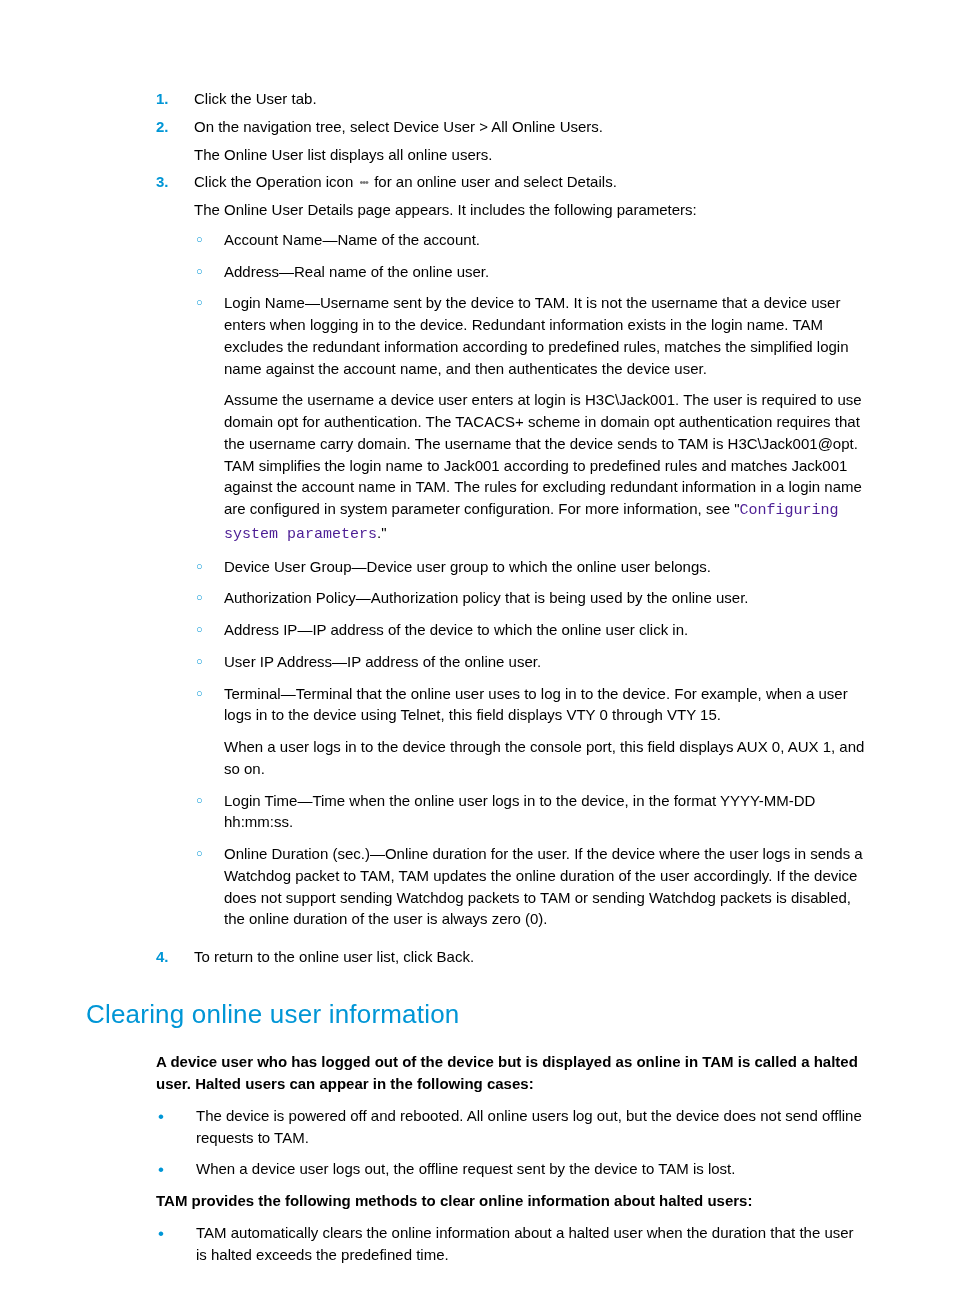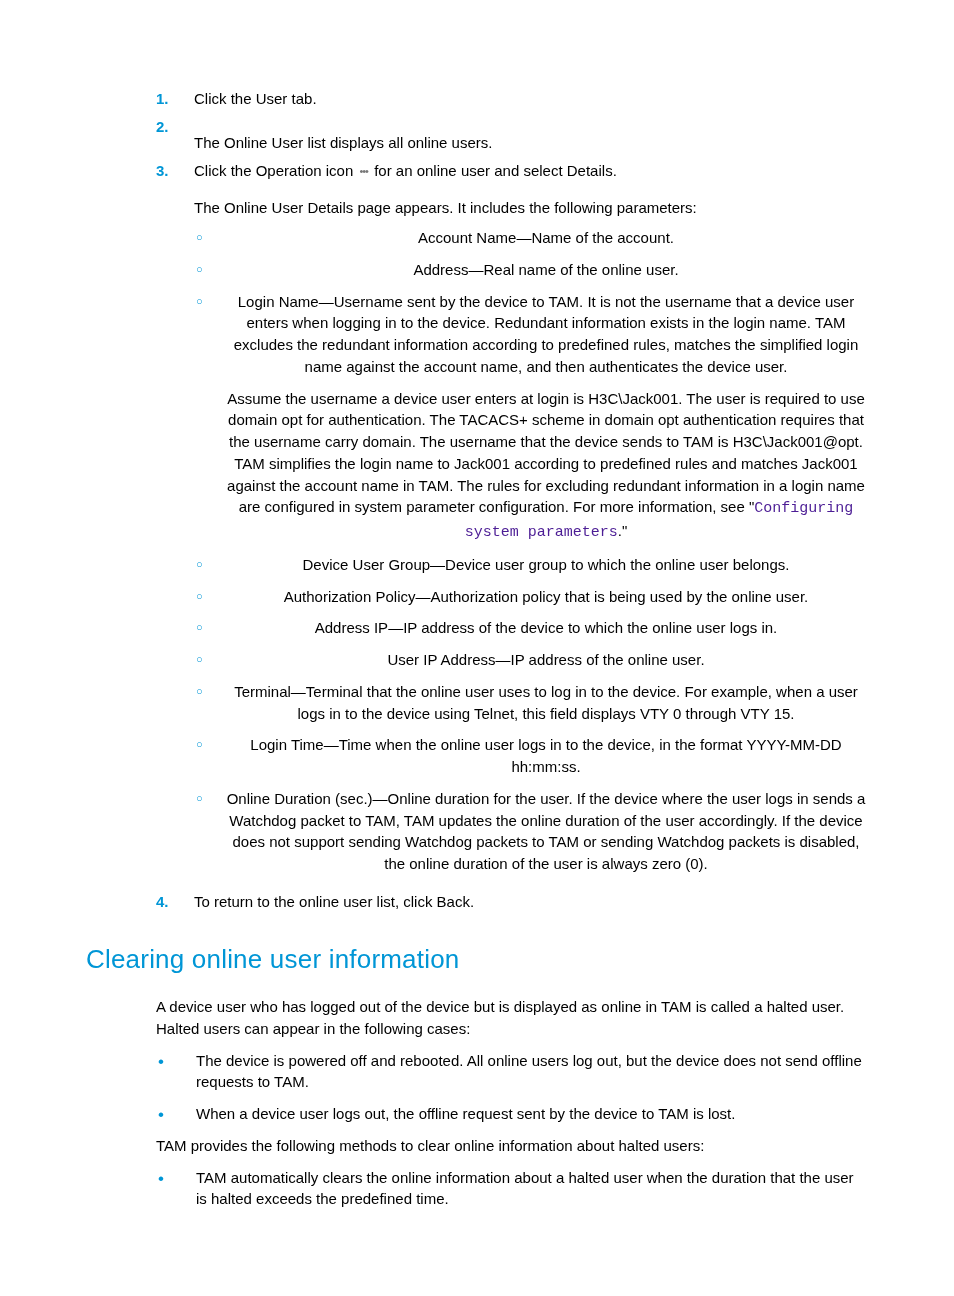--- a/index.html
+++ b/index.html
@@ -20,43 +20,43 @@
   .num {
     color: #0096d6;
     font-weight: bold;
     min-width: 40px;
     flex-shrink: 0;
     padding-left: 68px;
     box-sizing: content-box;
   }
   .num-wrap { min-width: 108px; display:flex; justify-content: flex-start; padding-left:70px; box-sizing:border-box; }
   .li-body { flex: 1; }
-  .sub-p { margin-top: 16px; }
+  .sub-p { margin-top: 6px; }
   b { font-weight: normal; }
   .sublist { margin: 8px 0 0 0; padding: 0; list-style: none; }
   .sublist > li { display: flex; margin-bottom: 10px; }
   .circ {
     color: #0096d6;
     min-width: 28px;
     flex-shrink: 0;
     font-size: 11px;
     padding-top: 3px;
     padding-left: 2px;
   }
-  .sub-body { flex: 1; text-align: center; }
+  .sub-body { flex: 1; }
   .sub-body .para2 { margin-top: 10px; }
   a.link { color: #4c1d95; text-decoration: none; font-family: Liberation Mono, monospace; }
   h1 {
     font-weight: 300;
     color: #0096d6;
     font-size: 26px;
     margin: 28px 0 18px 0;
     letter-spacing: 0.2px;
   }
-  .body-para { margin: 0 0 10px 70px; }
+  .body-para { margin: 0 0 10px 70px; font-weight: bold; }
   .bullets { margin: 0 0 10px 70px; padding: 0; list-style: none; }
   .bullets > li { display: flex; margin-bottom: 10px; }
   .dot { color: #0096d6; min-width: 38px; flex-shrink:0; font-size: 17px; line-height: 1; padding-top:3px; padding-left:2px;}
   .b-body { flex: 1; }
   .ellipsis-icon { display:inline-block; letter-spacing:-1px; font-size:11px; color:#777; vertical-align:middle; padding:0 2px;}
 </style>
 </head>
 <body>
 
 <ol class="ol-top">
@@ -68,20 +68,21 @@
     <div class="li-body">
       <span><span>Click the </span><b>User</b><span> tab.</span></span>
     </div>
   </li>
 
   <li>
     <div class="num-wrap">
         <span class="num" style="min-width:0;padding-left:0">2.</span>
       </div>
     <div class="li-body">
+      <span><span>On the navigation tree, select </span><b>Device User</b><span> &gt; </span><b>All Online Users</b><span>.</span></span>
       <div class="sub-p"><span>The </span><b>Online User</b><span> list displays all online users.</span></div>
     </div>
   </li>
 
   <li>
     <div class="num-wrap">
         <span class="num" style="min-width:0;padding-left:0">3.</span>
       </div>
     <div class="li-body">
       <span><span>Click the </span><b>Operation</b><span> icon </span><span class="ellipsis-icon">•••</span><span> for an online user and select </span><b>Details</b><span>.</span></span>
@@ -108,30 +109,31 @@
         <li>
             <span class="circ">○</span>
             <div class="sub-body"><b>Device User Group</b><span>—Device user group to which the online user belongs.</span></div>
           </li>
         <li>
             <span class="circ">○</span>
             <div class="sub-body"><b>Authorization Policy</b><span>—Authorization policy that is being used by the online user.</span></div>
           </li>
         <li>
             <span class="circ">○</span>
-            <div class="sub-body"><b>Address IP</b><span>—IP address of the device to which the online user logs in.</span></div>
+            <div class="sub-body"><b>Address IP</b><span>—IP address of the device to which the online user click in.</span></div>
           </li>
         <li>
             <span class="circ">○</span>
             <div class="sub-body"><b>User IP Address</b><span>—IP address of the online user.</span></div>
           </li>
         <li>
             <span class="circ">○</span>
             <div class="sub-body">
           <b>Terminal</b><span>—Terminal that the online user uses to log in to the device. For example, when a user logs in to the device using Telnet, this field displays VTY 0 through VTY 15.</span>
+          <div class="para2">When a user logs in to the device through the console port, this field displays AUX 0, AUX 1, and so on.</div>
         </div>
           </li>
         <li>
             <span class="circ">○</span>
             <div class="sub-body"><b>Login Time</b><span>—Time when the online user logs in to the device, in the format YYYY-MM-DD hh:mm:ss.</span></div>
           </li>
         <li>
             <span class="circ">○</span>
             <div class="sub-body"><b>Online Duration (sec.)</b><span>—Online duration for the user. If the device where the user logs in sends a Watchdog packet to TAM, TAM updates the online duration of the user accordingly. If the device does not support sending Watchdog packets to TAM or sending Watchdog packets is disabled, the online duration of the user is always zero (</span><b>0</b><span>).</span></div>
           </li>

